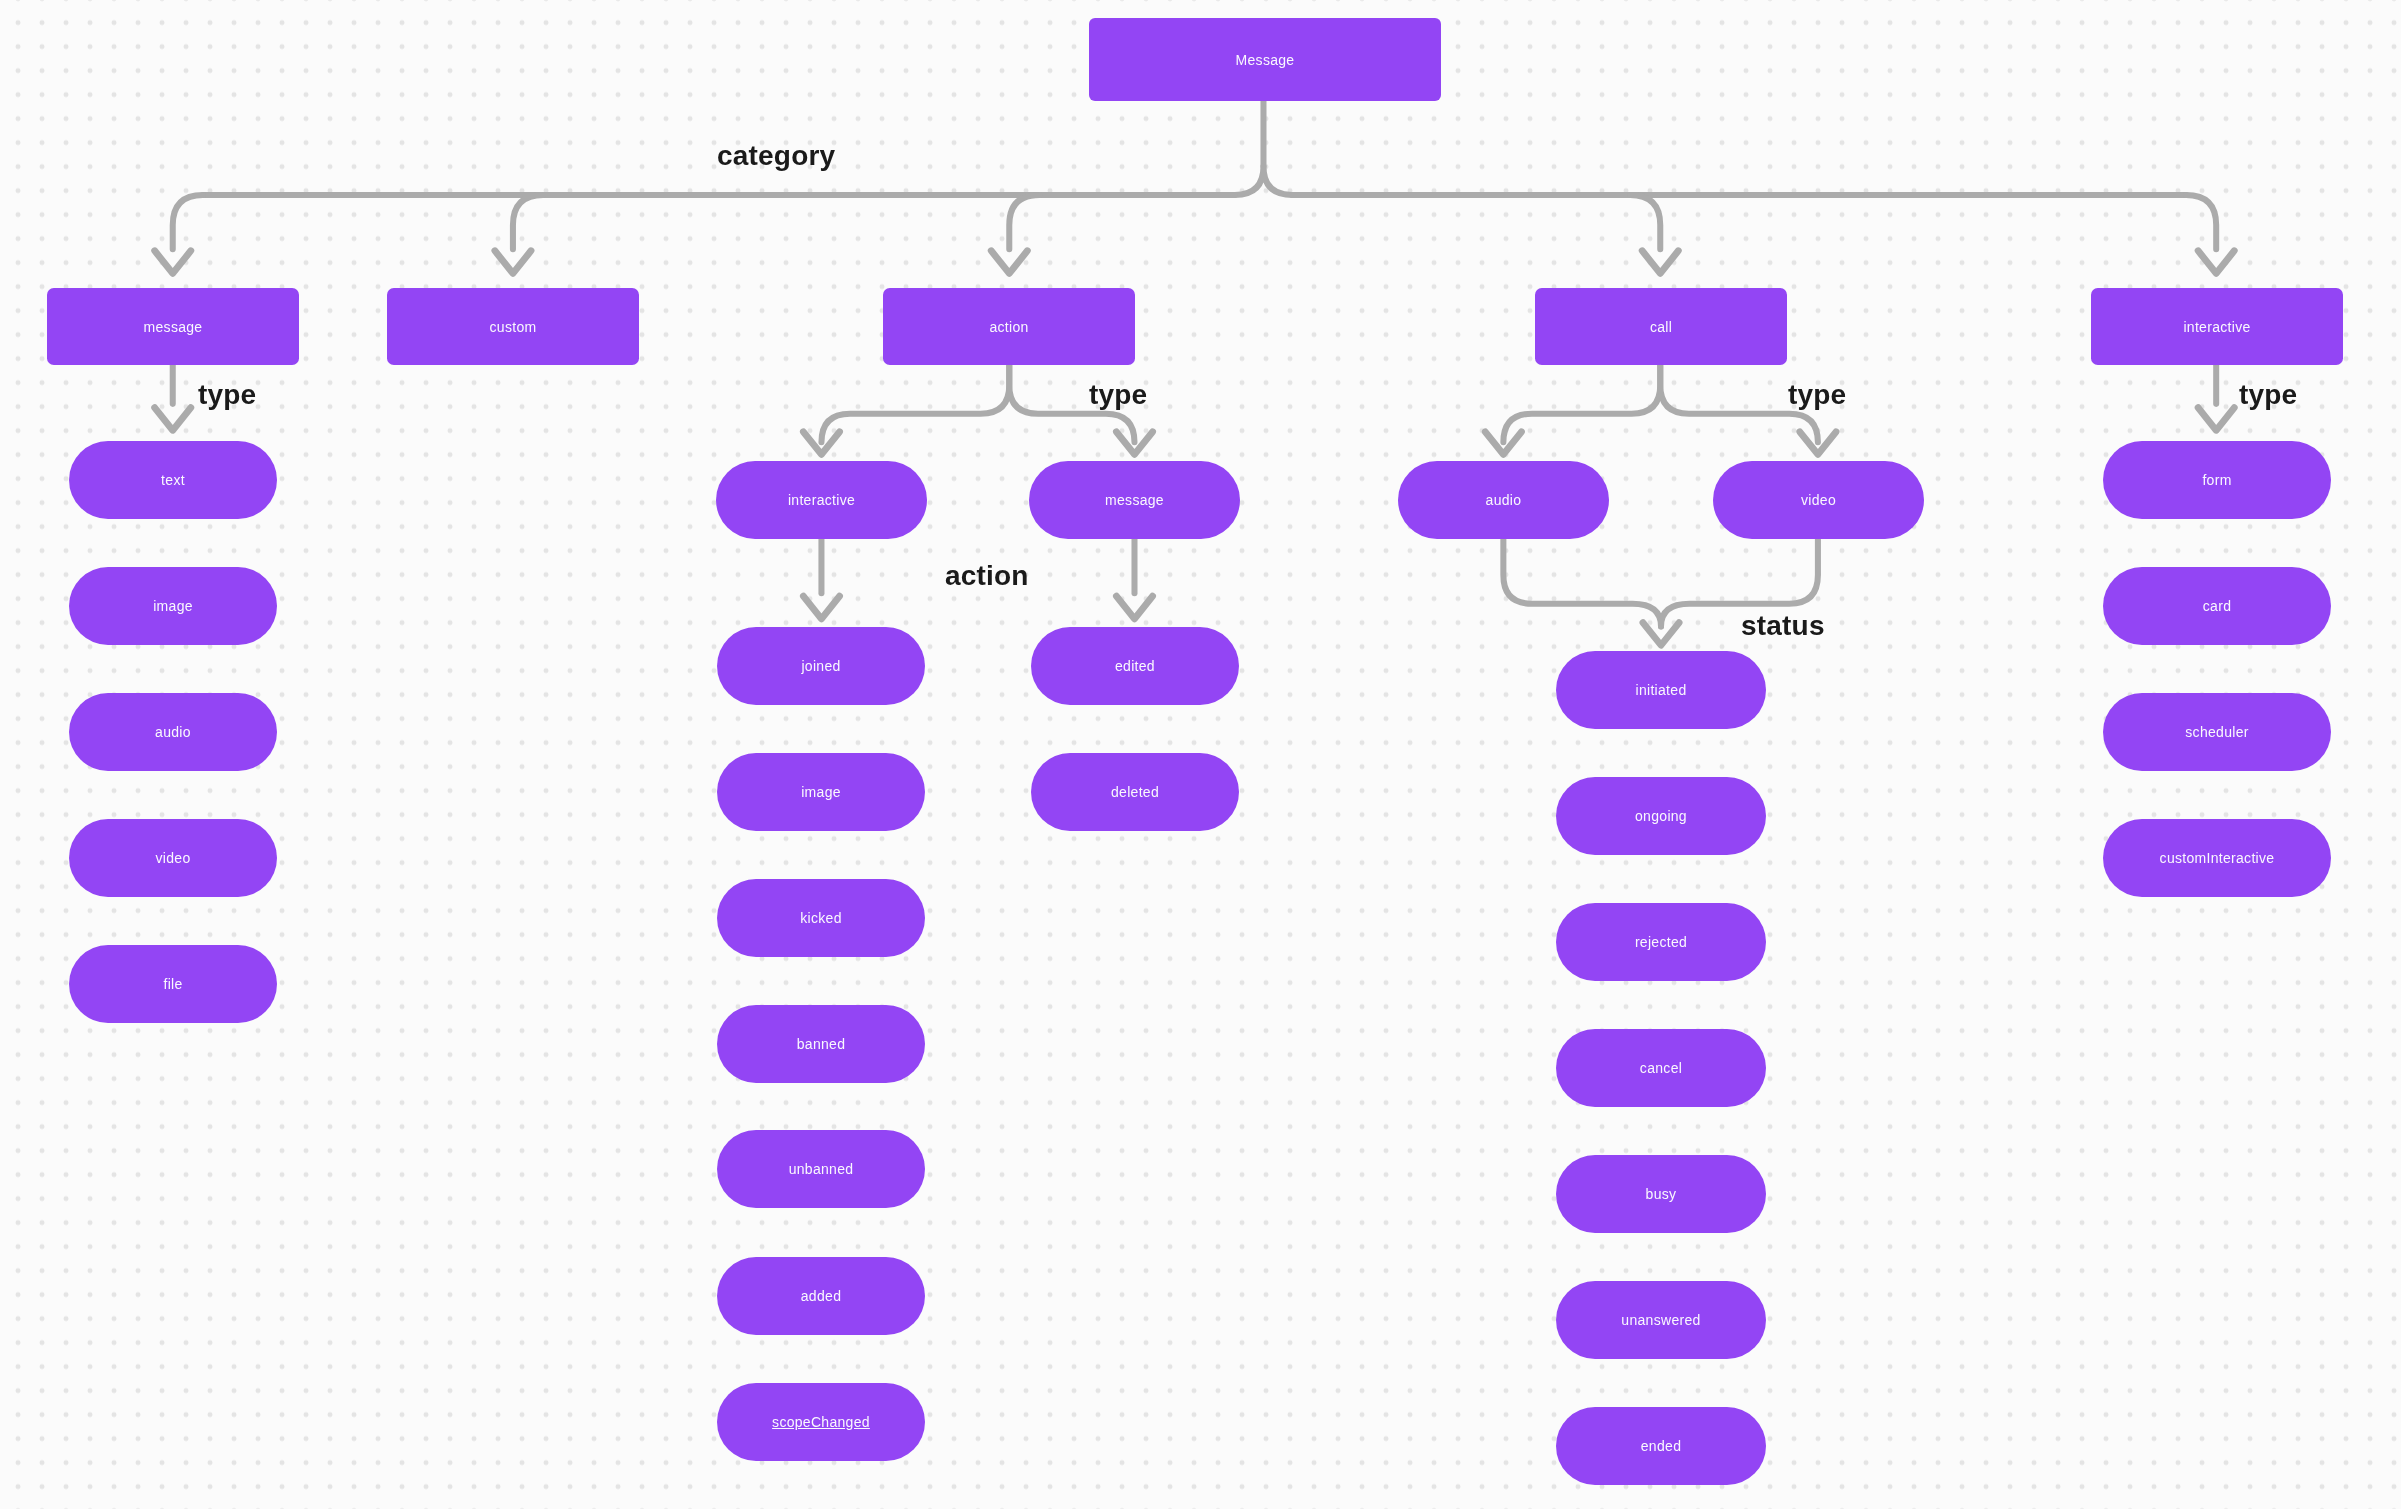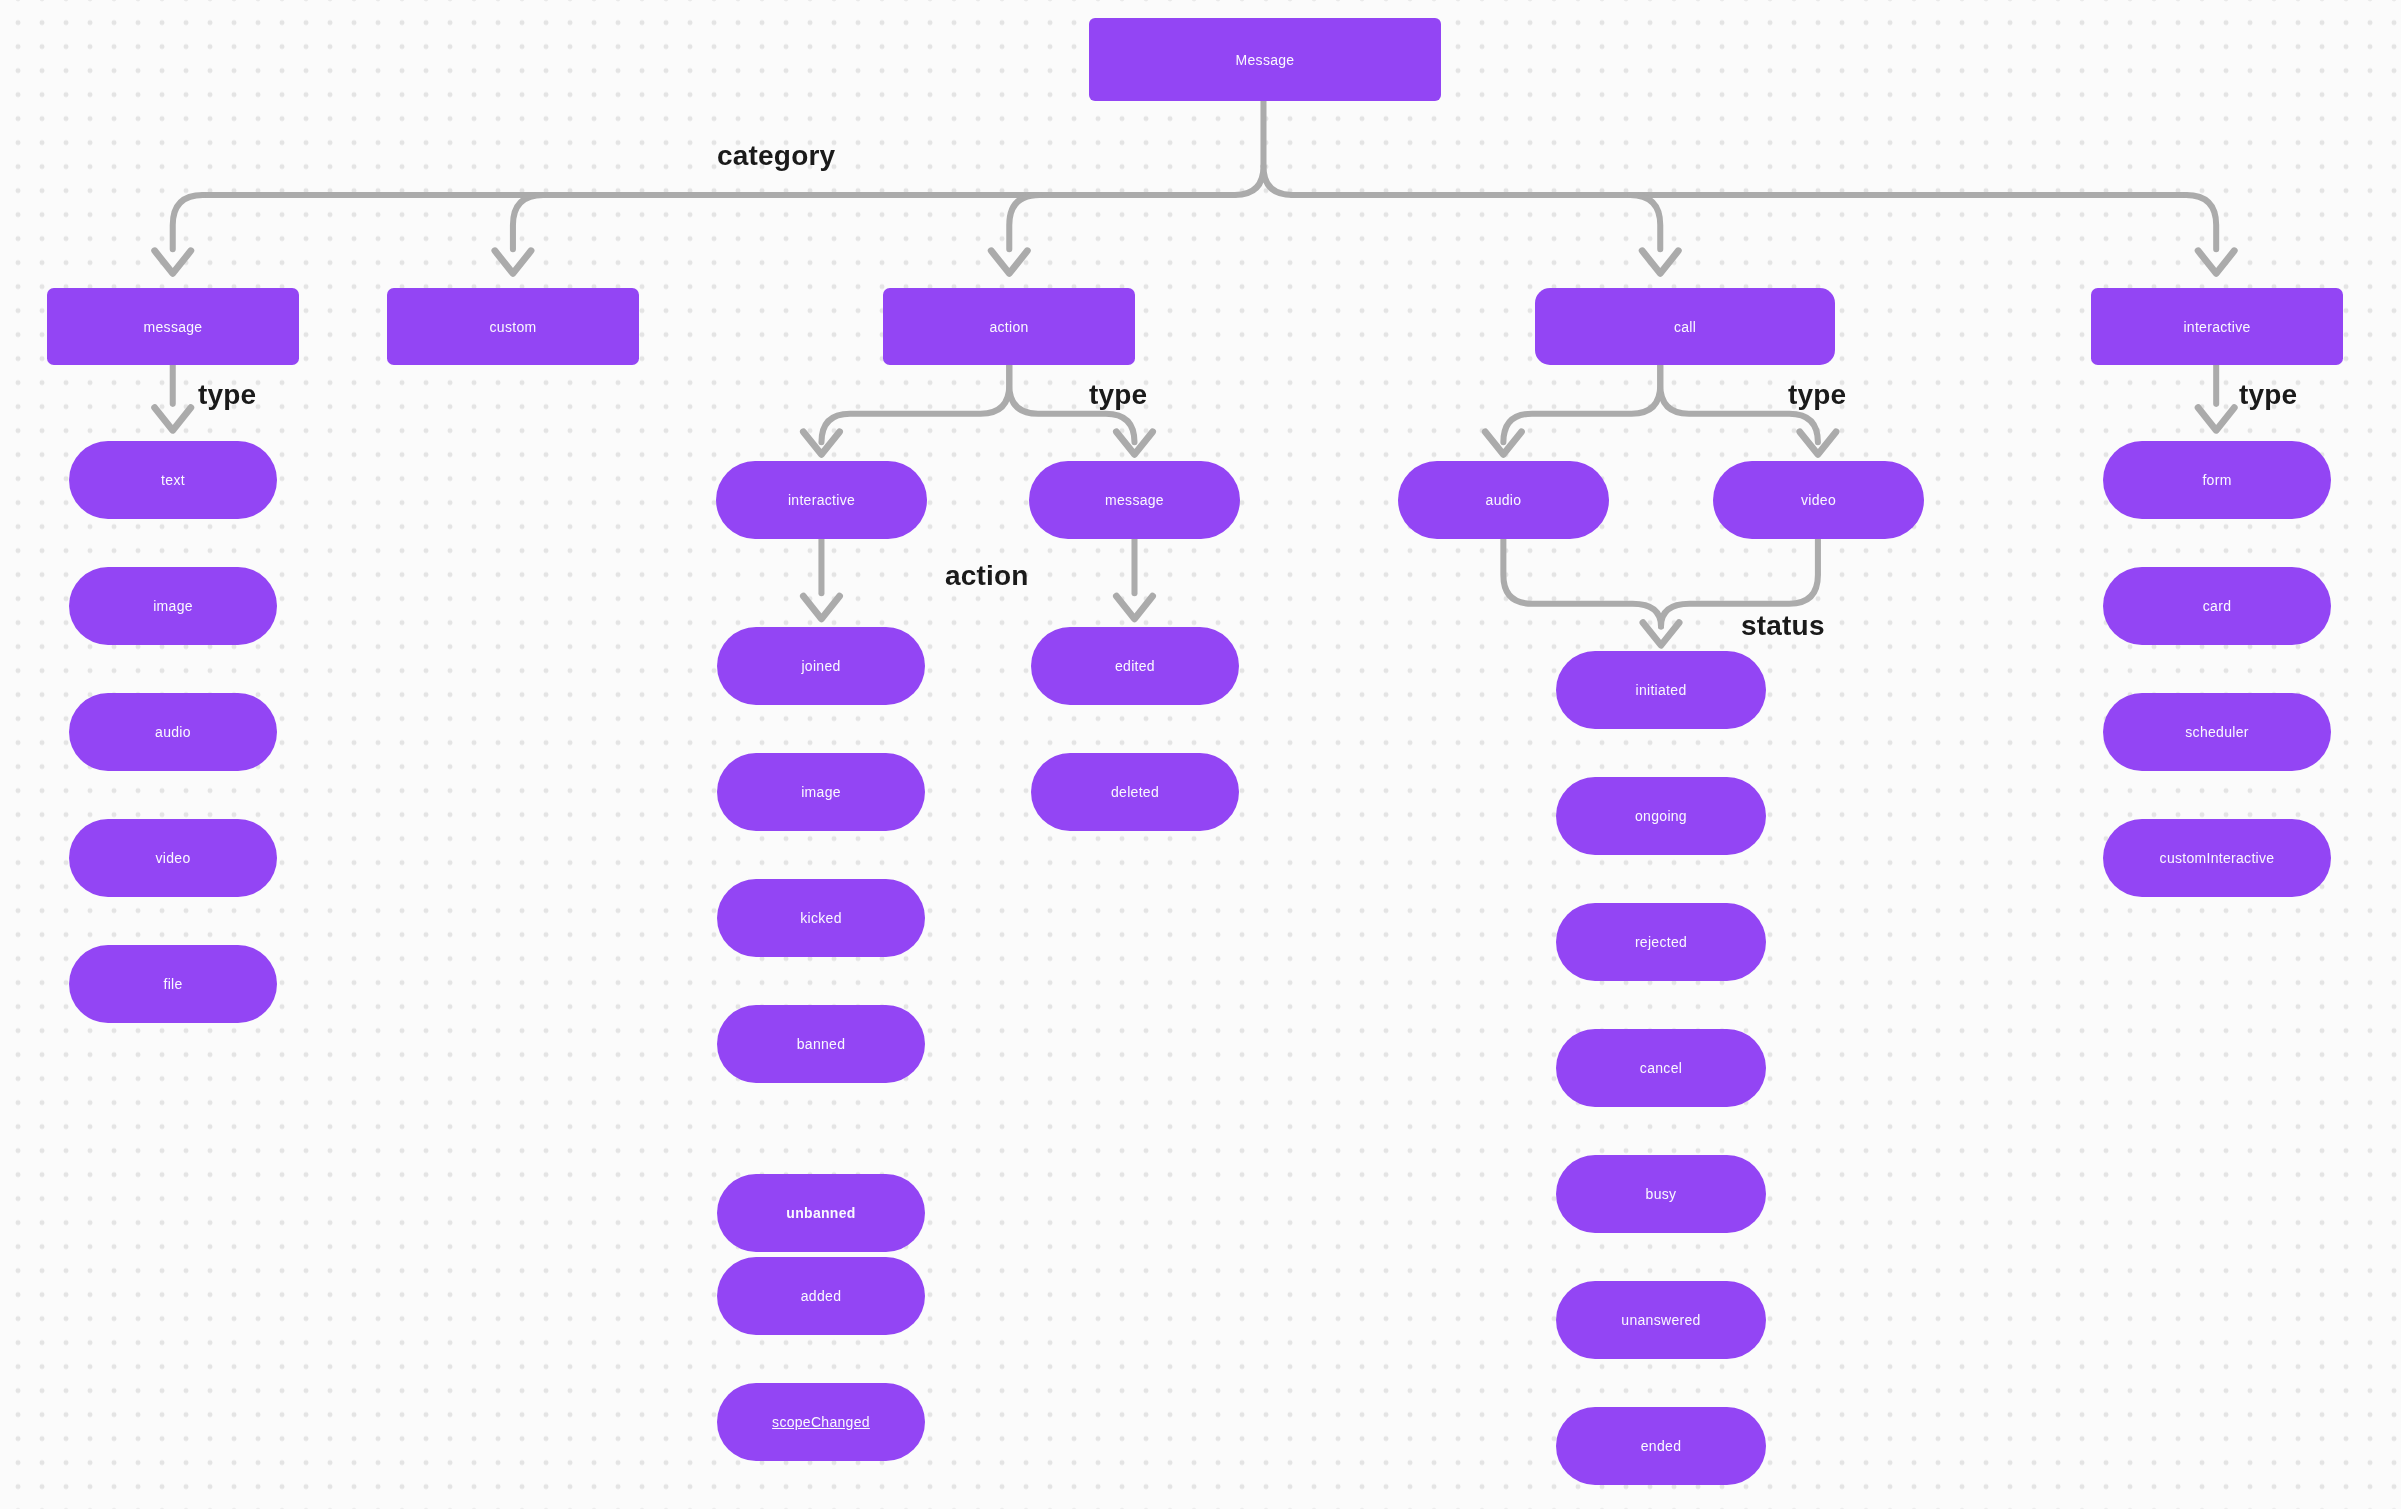--- a/index.html
+++ b/index.html
@@ -140,37 +140,37 @@
   <div class="edge-label" style="left:945px; top:560px;">action</div>
   <div class="edge-label" style="left:1788px; top:379px;">type</div>
   <div class="edge-label" style="left:1741px; top:610px;">status</div>
   <div class="edge-label" style="left:2239px; top:379px;">type</div>
 
   <div class="node root" style="left:1089px; top:18px; width:352px;">Message</div>
 
   <div class="node rect" style="left:47px;   top:288px; width:252px;">message</div>
   <div class="node rect" style="left:387px;  top:288px; width:252px;">custom</div>
   <div class="node rect" style="left:883px; top:288px; width:252px;">action</div>
-  <div class="node rect" style="left:1535px; top:288px; width:300px;border-radius:15px;">call</div>
+  <div class="node rect" style="left:1535px; top:288px; width:252px;">call</div>
   <div class="node rect" style="left:2091px; top:288px; width:252px;">interactive</div>
 
   <div class="node pill" style="left:69px; top:441px;  width:208px;">text</div>
   <div class="node pill" style="left:69px; top:567px;  width:208px;">image</div>
   <div class="node pill" style="left:69px; top:693px;  width:208px;">audio</div>
   <div class="node pill" style="left:69px; top:819px; width:208px;">video</div>
   <div class="node pill" style="left:69px; top:945px; width:208px;">file</div>
 
   <div class="node pill" style="left:716px;  top:461px; width:211px;">interactive</div>
   <div class="node pill" style="left:1029px; top:461px; width:211px;">message</div>
 
   <div class="node pill" style="left:717px; top:627px;  width:208px;">joined</div>
   <div class="node pill" style="left:717px; top:753px;  width:208px;">image</div>
   <div class="node pill" style="left:717px; top:879px; width:208px;">kicked</div>
   <div class="node pill" style="left:717px; top:1005px; width:208px;">banned</div>
-  <div class="node pill" style="left:717px; top:1174px; width:208px;font-weight:bold;">unbanned</div>
+  <div class="node pill" style="left:717px; top:1130px; width:208px;">unbanned</div>
   <div class="node pill" style="left:717px; top:1257px; width:208px;">added</div>
   <div class="node pill" style="left:717px; top:1383px; width:208px;text-decoration:underline;">scopeChanged</div>
 
   <div class="node pill" style="left:1031px; top:627px; width:208px;">edited</div>
   <div class="node pill" style="left:1031px; top:753px; width:208px;">deleted</div>
 
   <div class="node pill" style="left:1398px; top:461px; width:211px;">audio</div>
   <div class="node pill" style="left:1713px; top:461px; width:211px;">video</div>
 
   <div class="node pill" style="left:1556px; top:651px;  width:210px;">initiated</div>

